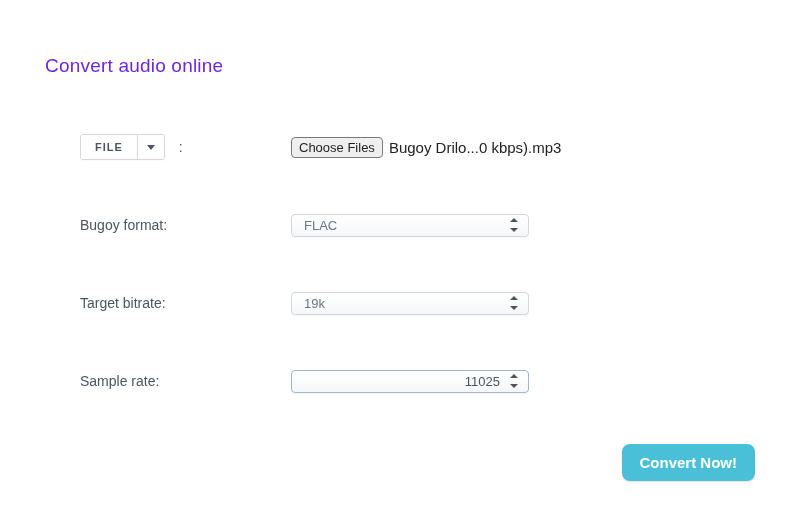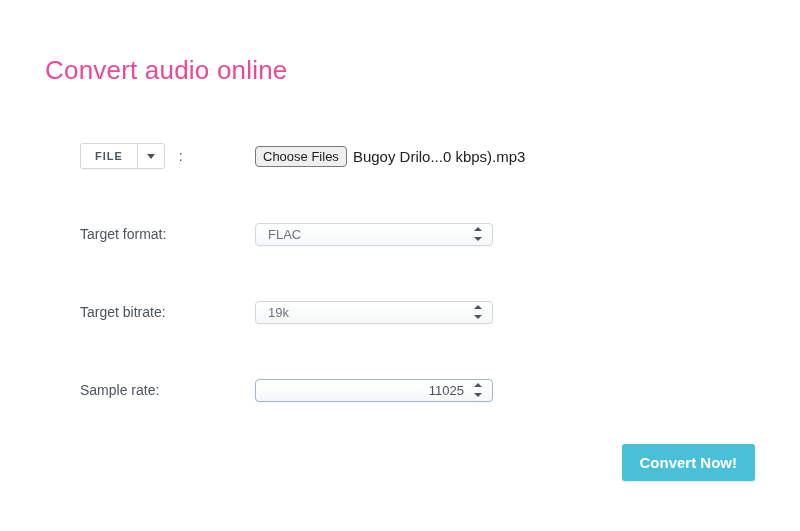--- a/index.html
+++ b/index.html
@@ -10,34 +10,35 @@
     body {
       font-family: "Helvetica Neue", Arial, sans-serif;
       background: #fff;
       width: 800px;
       height: 531px;
       padding: 55px 45px 0 45px;
       color: #4a5560;
       position: relative;
     }
     .page-title {
-      font-size: 26px;
+      font-size: 19px;
       font-weight: 300;
-      color: #ec4899;
+      color: #6d28d9;
       margin-bottom: 55px;
       letter-spacing: 0.2px;
     }
     .form-area {
       padding-left: 35px;
     }
     .form-row {
       display: flex;
       align-items: center;
       margin-bottom: 48px;
       min-height: 30px;
+      gap: 36px;
     }
     .label-col {
       width: 175px;
       font-size: 14px;
       color: #4a5560;
       display: flex;
       align-items: center;
       gap: 8px;
       flex-shrink: 0;
     }
@@ -155,21 +156,21 @@
     .select-wrap.active .select-value {
       color: #4a5560;
     }
     .convert-btn {
       position: absolute;
       right: 45px;
       bottom: 50px;
       background: #49c0d8;
       color: #fff;
       border: none;
-      border-radius: 3px;
+      border-radius: 8px;
       padding: 10px 18px;
       font-size: 15px;
       font-weight: 600;
       cursor: pointer;
       box-shadow: 0 1px 2px rgba(0,0,0,0.12);
     }
   </style>
 </head>
 <body>
 
@@ -188,21 +189,21 @@
       <span class="colon">:</span>
     </div>
     <div class="control-col">
       <button class="choose-files-btn">Choose Files</button>
       <span class="file-name">Bugoy Drilo...0 kbps).mp3</span>
     </div>
   </div>
 
   <div class="form-row">
     <div class="label-col">
-      <span>Target format:</span>
+      <span>Bugoy format:</span>
     </div>
     <div class="control-col">
       <div class="select-wrap">
         <span class="select-value">FLAC</span>
         <span class="select-arrows"></span>
       </div>
     </div>
   </div>
 
   <div class="form-row">

